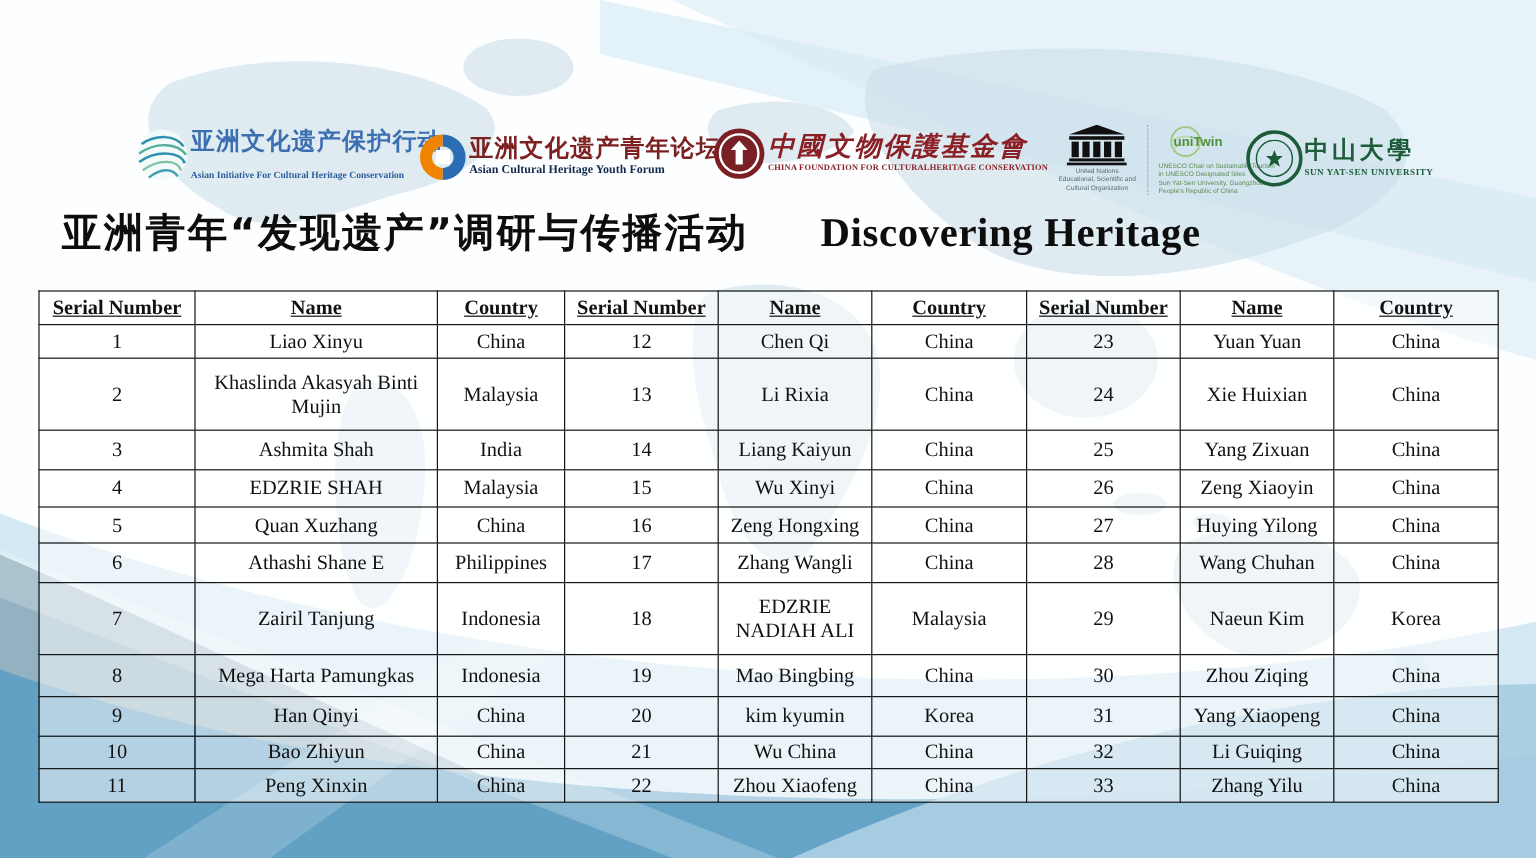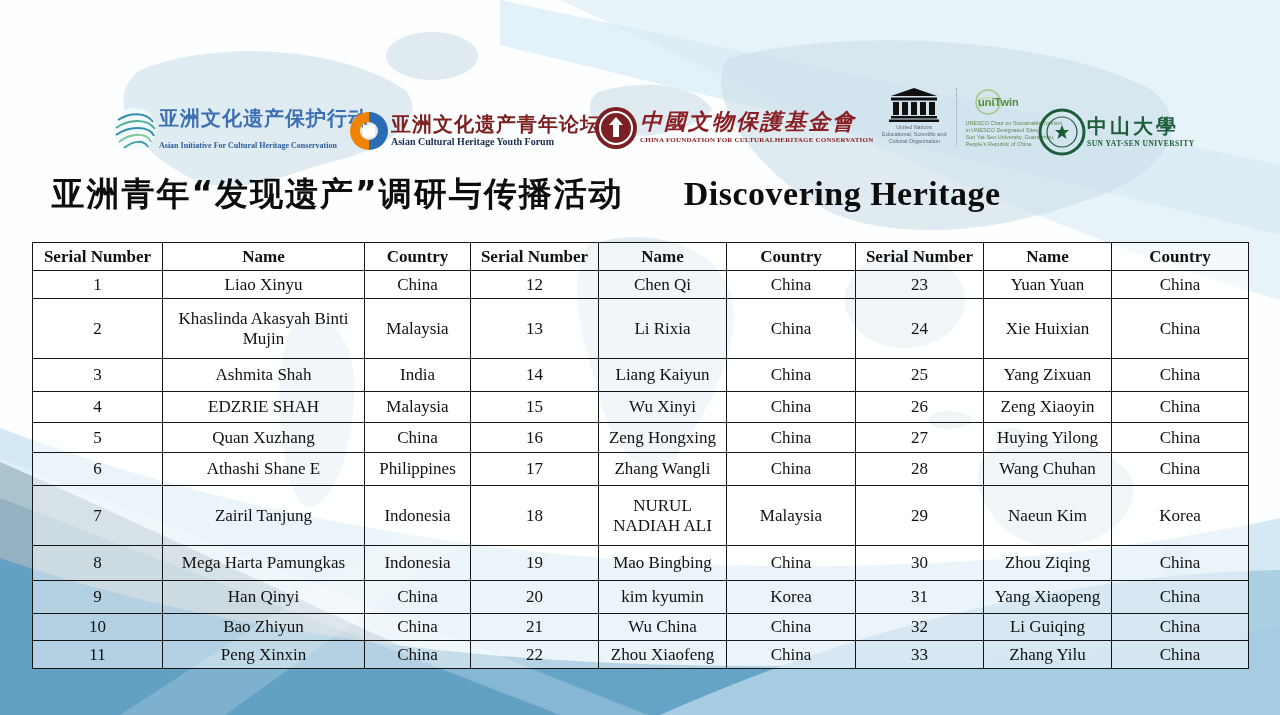--- a/index.html
+++ b/index.html
@@ -117,21 +117,21 @@
       <circle cx="23" cy="23" r="21" fill="#7a2025"></circle>
       <circle cx="23" cy="23" r="16" fill="none" stroke="#ffffff" stroke-width="2"></circle>
       <path d="M23,12 L30,20 L26,20 L26,32 L20,32 L20,20 L16,20 Z" fill="#ffffff"></path>
     </svg>
     <div class="txt">
       <span class="cn3">中國文物保護基金會</span>
       <span class="en3">CHINA FOUNDATION FOR CULTURALHERITAGE CONSERVATION</span>
     </div>
   </div>
 
-  <div class="logo unesco-block" style="left:882px;top:88px;">
+  <div class="logo unesco-block" style="left:882px;top:104px;">
     <div class="unesco-col">
       <svg width="50" height="34" viewBox="0 0 50 34">
         <polygon points="25,0 48,8 2,8" fill="#101010"></polygon>
         <rect x="2" y="9.5" width="46" height="3" fill="#101010"></rect>
         <g fill="#101010">
           <rect x="4" y="14" width="6" height="13"></rect>
           <rect x="13" y="14" width="6" height="13"></rect>
           <rect x="22" y="14" width="6" height="13"></rect>
           <rect x="31" y="14" width="6" height="13"></rect>
           <rect x="40" y="14" width="6" height="13"></rect>
@@ -181,21 +181,21 @@
         <col style="width: 202px;">
         <col style="width: 106px;">
         <col style="width: 128px;">
         <col style="width: 128px;">
         <col style="width: 129px;">
         <col style="width: 128px;">
         <col style="width: 128px;">
         <col style="width: 137px;">
       </colgroup>
     <thead>
-        <tr style="height: 28px;">
+        <tr style="height: 28px; text-decoration: underline;">
           <th>Serial Number</th>
           <th>Name</th>
           <th>Country</th>
           <th>Serial Number</th>
           <th>Name</th>
           <th>Country</th>
           <th>Serial Number</th>
           <th>Name</th>
           <th>Country</th>
         </tr>
@@ -265,21 +265,21 @@
           <td>China</td>
           <td>28</td>
           <td>Wang Chuhan</td>
           <td>China</td>
         </tr>
         <tr style="height: 60px;">
           <td>7</td>
           <td>Zairil Tanjung</td>
           <td>Indonesia</td>
           <td>18</td>
-          <td>NURUL NADIAH ALI</td>
+          <td>EDZRIE NADIAH ALI</td>
           <td>Malaysia</td>
           <td>29</td>
           <td>Naeun Kim</td>
           <td>Korea</td>
         </tr>
         <tr style="height: 35px;">
           <td>8</td>
           <td>Mega Harta Pamungkas</td>
           <td>Indonesia</td>
           <td>19</td>

